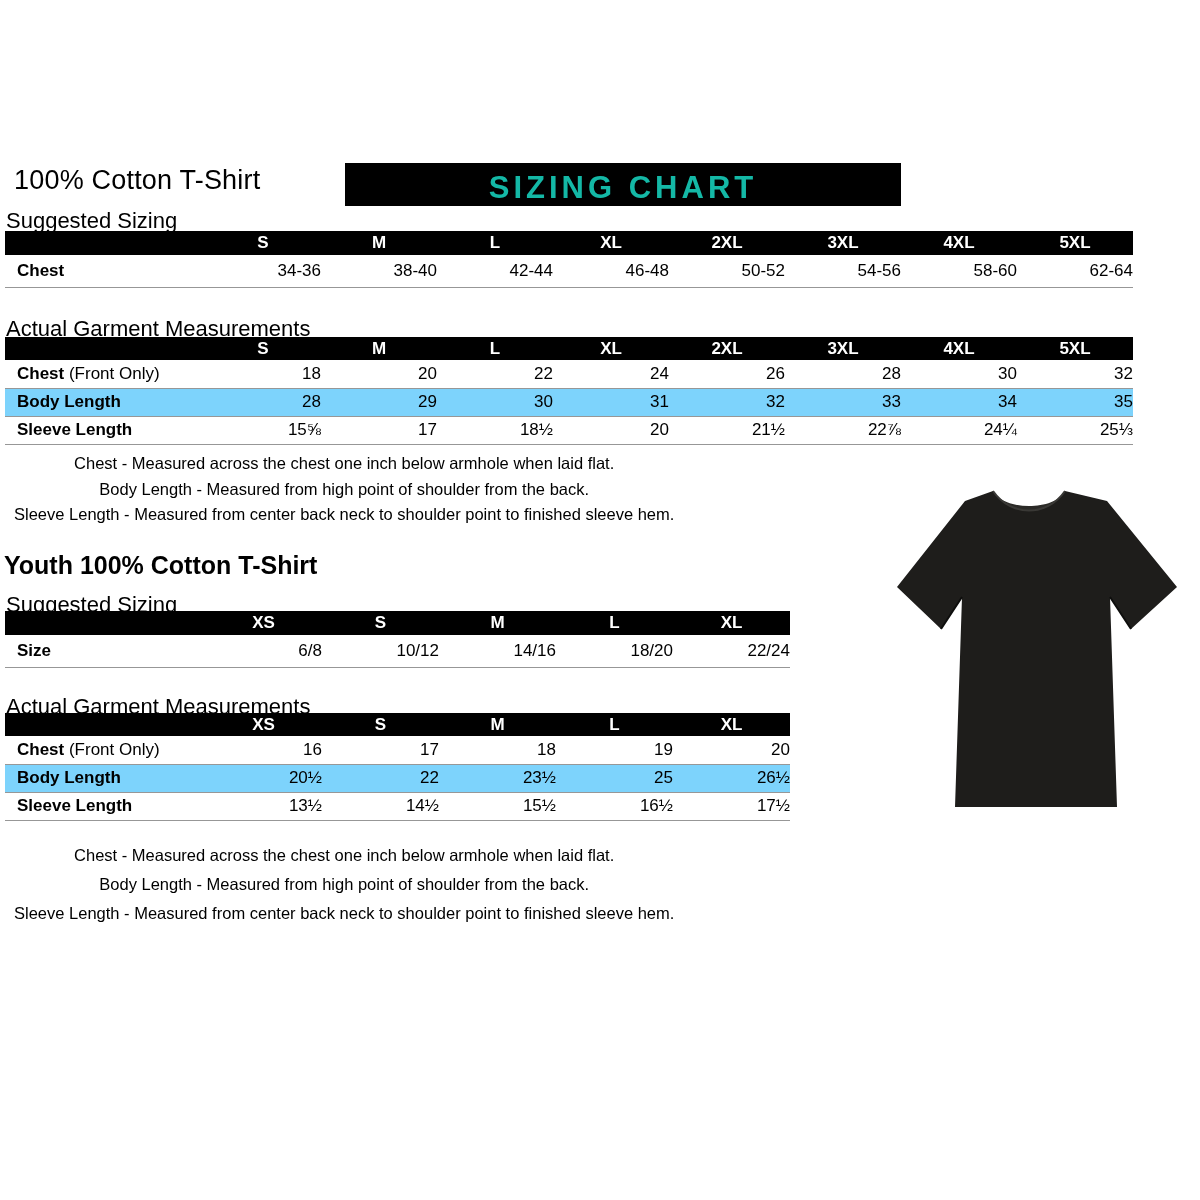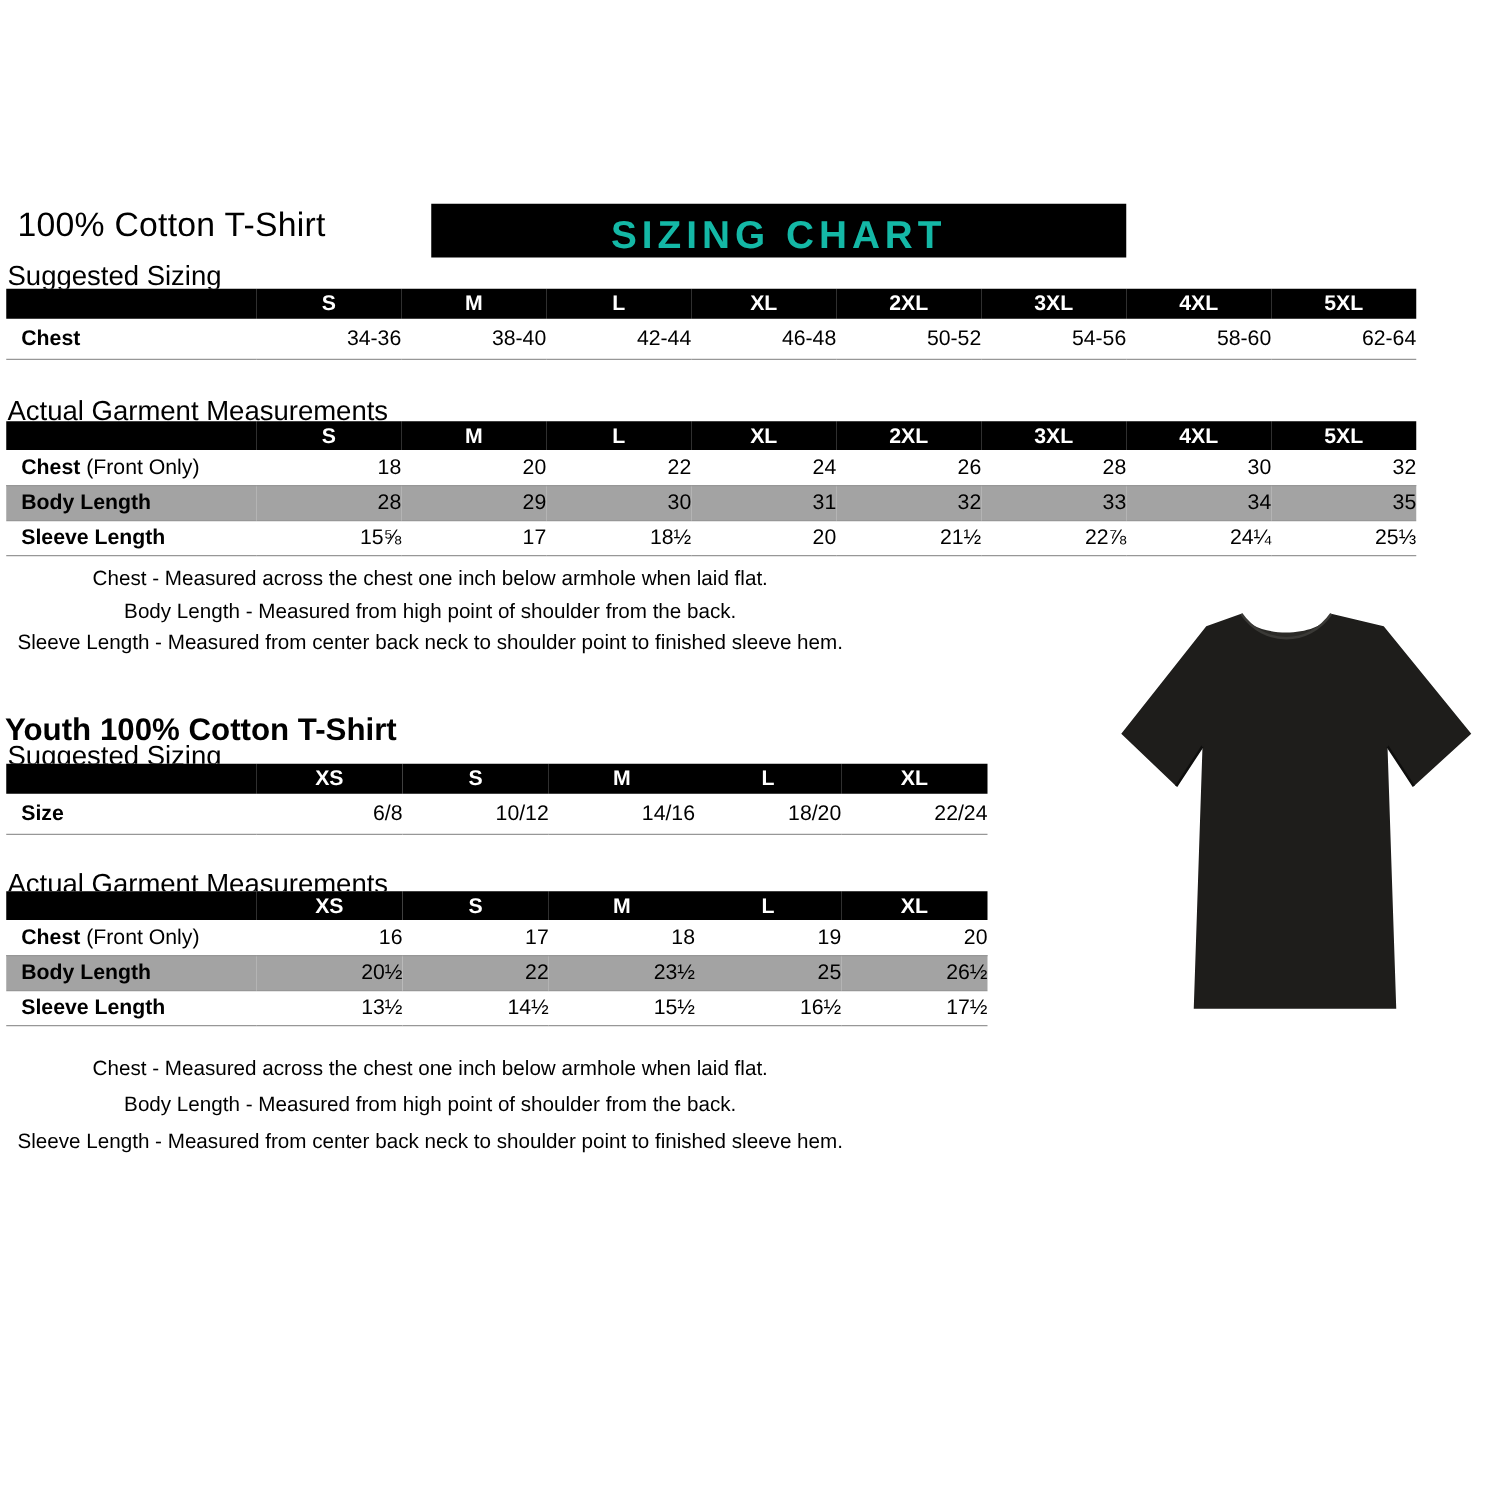--- a/index.html
+++ b/index.html
@@ -13,21 +13,21 @@
             font-weight:700; font-size:31px; letter-spacing:4px; }
   .section-label { font-size:22px; font-weight:400; }
   .youth-title { font-size:25px; font-weight:700; }
 
   table.sz { position:absolute; border-collapse:collapse; table-layout:fixed; background:#fff; }
   table.sz th { background:#000; color:#fff; font-weight:700; font-size:17px; text-align:center; padding:0; }
   table.sz td { font-size:17px; text-align:right; vertical-align:middle;
                 border-bottom:1px solid #979797; padding:0; }
   table.sz td.rowlabel { text-align:left; padding-left:12px; font-weight:700; }
   table.sz td.rowlabel .suffix { font-weight:400;margin-top:22px; }
-  table.sz tr.shaded td { background:#a3a3a3; }
+  table.sz tr.shaded td { background:#7dd3fc; }
 
   .notes div { font-size:16.5px;text-align:center; }
   .notes-adult div { line-height:25.5px; }
   .notes-youth div { line-height:29px; }
 
   .tshirt-wrap { position:absolute; }
 </style>
 </head>
 <body>
 
@@ -139,21 +139,21 @@
       </tr>
     </tbody>
   </table>
 
   <div class="abs notes notes-adult" style="left:14px; top:451px;">
     <div>Chest - Measured across the chest one inch below armhole when laid flat.</div>
     <div>Body Length - Measured from high point of shoulder from the back.</div>
     <div>Sleeve Length - Measured from center back neck to shoulder point to finished sleeve hem.</div>
   </div>
 
-  <div class="abs youth-title" style="left:4px; top:570px;">Youth 100% Cotton T-Shirt</div>
+  <div class="abs youth-title" style="left:4px; top:551px;">Youth 100% Cotton T-Shirt</div>
 
   <div class="abs section-label" style="left:6px; top:592px;">Suggested Sizing</div>
 
   <table class="sz" style="left:5px; top:611px; width:785px;">
     <colgroup>
       <col style="width:200px">
         <col style="width:117px">
         <col style="width:117px">
         <col style="width:117px">
         <col style="width:117px">

